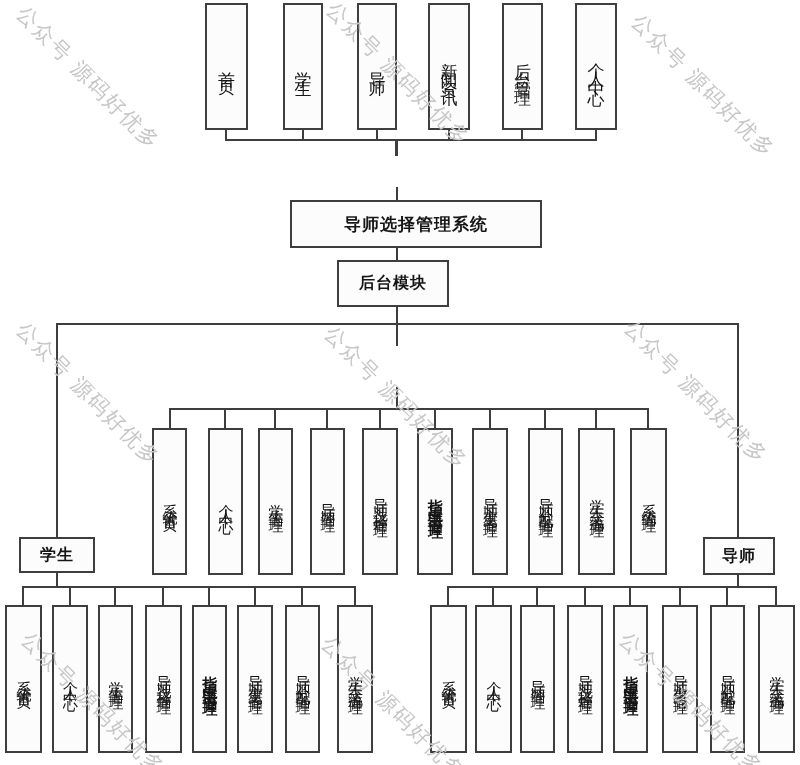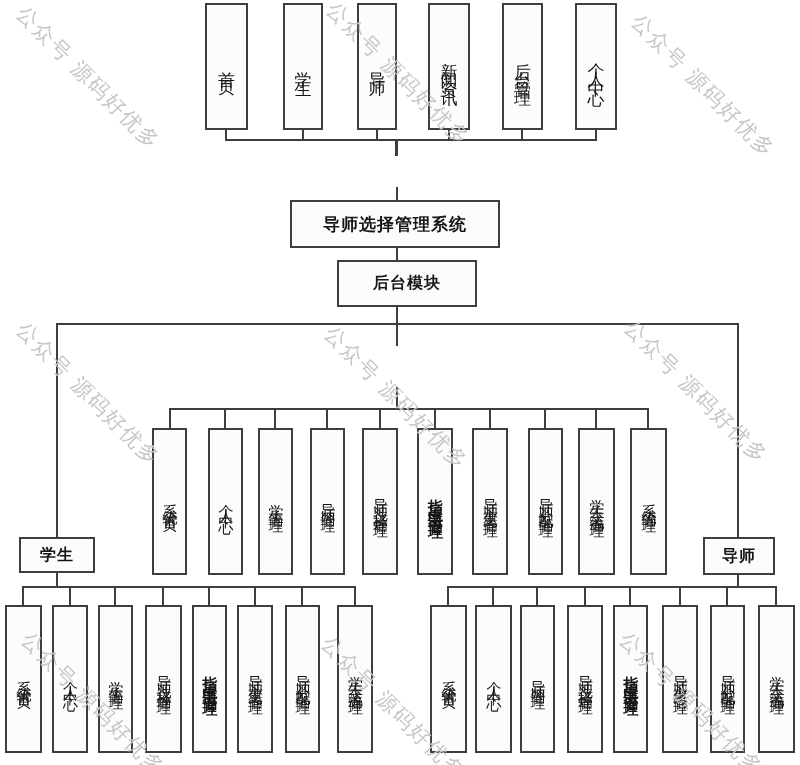--- a/index.html
+++ b/index.html
@@ -99,22 +99,22 @@
   <div class="ln" style="left:726px;top:586px;width:2px;height:20px"></div>
   <div class="ln" style="left:775px;top:586px;width:2px;height:20px"></div>
 
   <div class="box vbox vtop" style="left:205px;top:3px;width:43px;height:127px">首页</div>
   <div class="box vbox vtop" style="left:283px;top:3px;width:40px;height:127px">学生</div>
   <div class="box vbox vtop" style="left:357px;top:3px;width:40px;height:127px">导师</div>
   <div class="box vbox vtop" style="left:428px;top:3px;width:42px;height:127px">新闻资讯</div>
   <div class="box vbox vtop" style="left:502px;top:3px;width:41px;height:127px">后台管理</div>
   <div class="box vbox vtop" style="left:575px;top:3px;width:42px;height:127px">个人中心</div>
 
-  <div class="box hbox root" style="left:290px;top:200px;width:210px;height:48px">导师选择管理系统</div>
-  <div class="box hbox" style="left:337px;top:260px;width:140px;height:47px">后台模块</div>
+  <div class="box hbox root" style="left:290px;top:200px;width:252px;height:48px">导师选择管理系统</div>
+  <div class="box hbox" style="left:337px;top:260px;width:112px;height:47px">后台模块</div>
   <div class="box hbox" style="left:19px;top:537px;width:76px;height:36px">学生</div>
   <div class="box hbox" style="left:703px;top:537px;width:72px;height:38px">导师</div>
 
   <div class="box vbox" style="left:152px;top:428px;width:35px;height:147px">系统首页</div>
   <div class="box vbox" style="left:208px;top:428px;width:35px;height:147px">个人中心</div>
   <div class="box vbox" style="left:258px;top:428px;width:35px;height:147px">学生管理</div>
   <div class="box vbox" style="left:310px;top:428px;width:35px;height:147px">导师管理</div>
   <div class="box vbox" style="left:362px;top:428px;width:36px;height:147px">导师选择管理</div>
   <div class="box vbox bold" style="left:417px;top:428px;width:36px;height:147px">指导申请管理</div>
   <div class="box vbox" style="left:472px;top:428px;width:36px;height:147px">导师变更管理</div>

